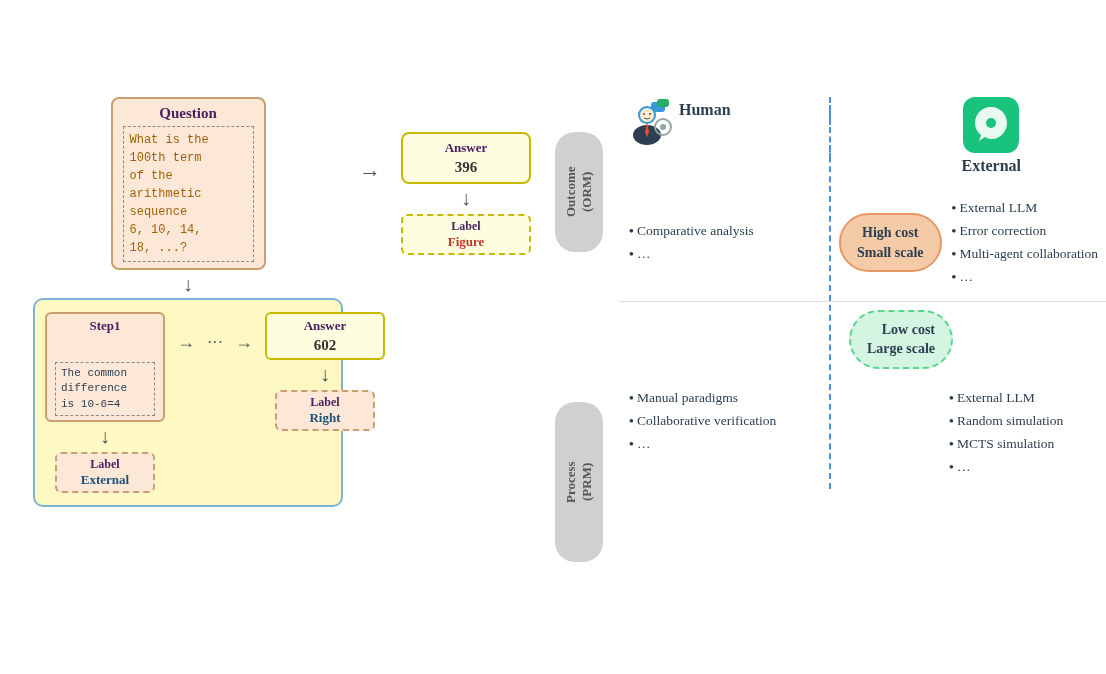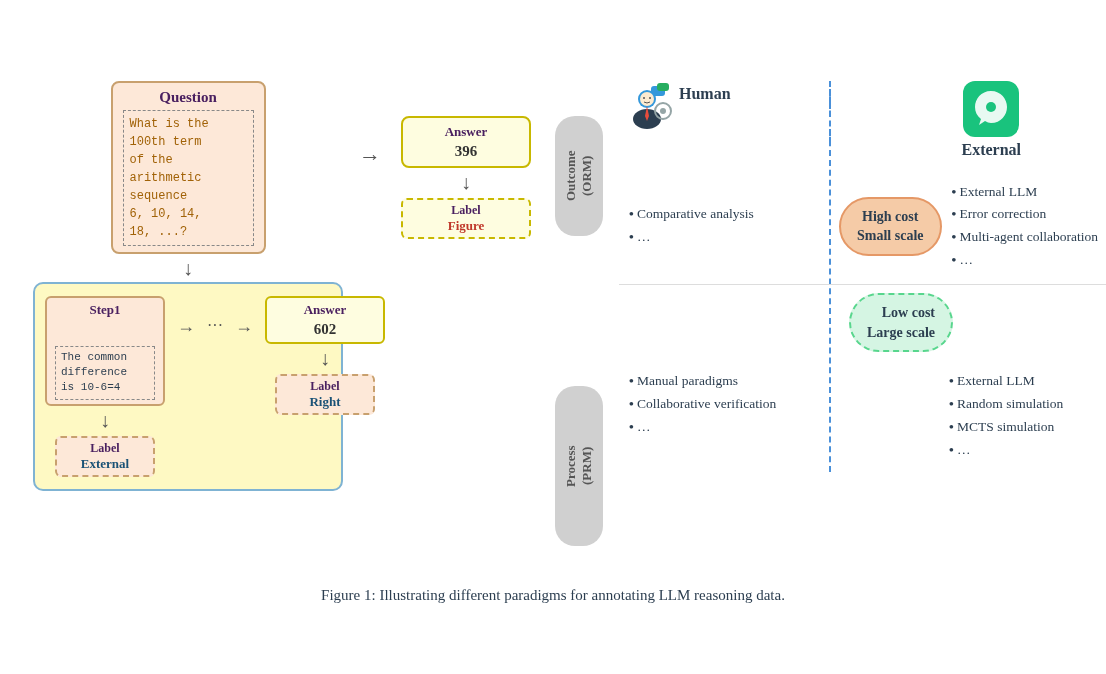--- a/index.html
+++ b/index.html
@@ -539,14 +539,13 @@
             <li>MCTS simulation</li>
             <li>…</li>
           </ul>
         </div>
       </div>
 
     </div>
 
   </div>
 
-  <div class="caption">Figure 1: Illustrating different paradigms for annotating LLM reasoning data.</div>
 </div>
 
 </body></html>

